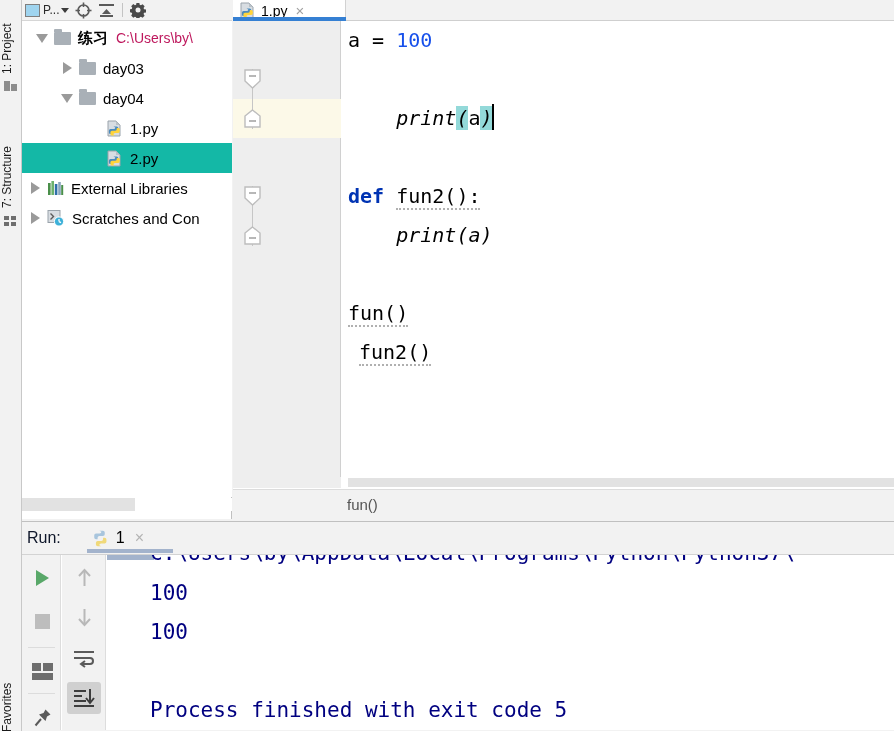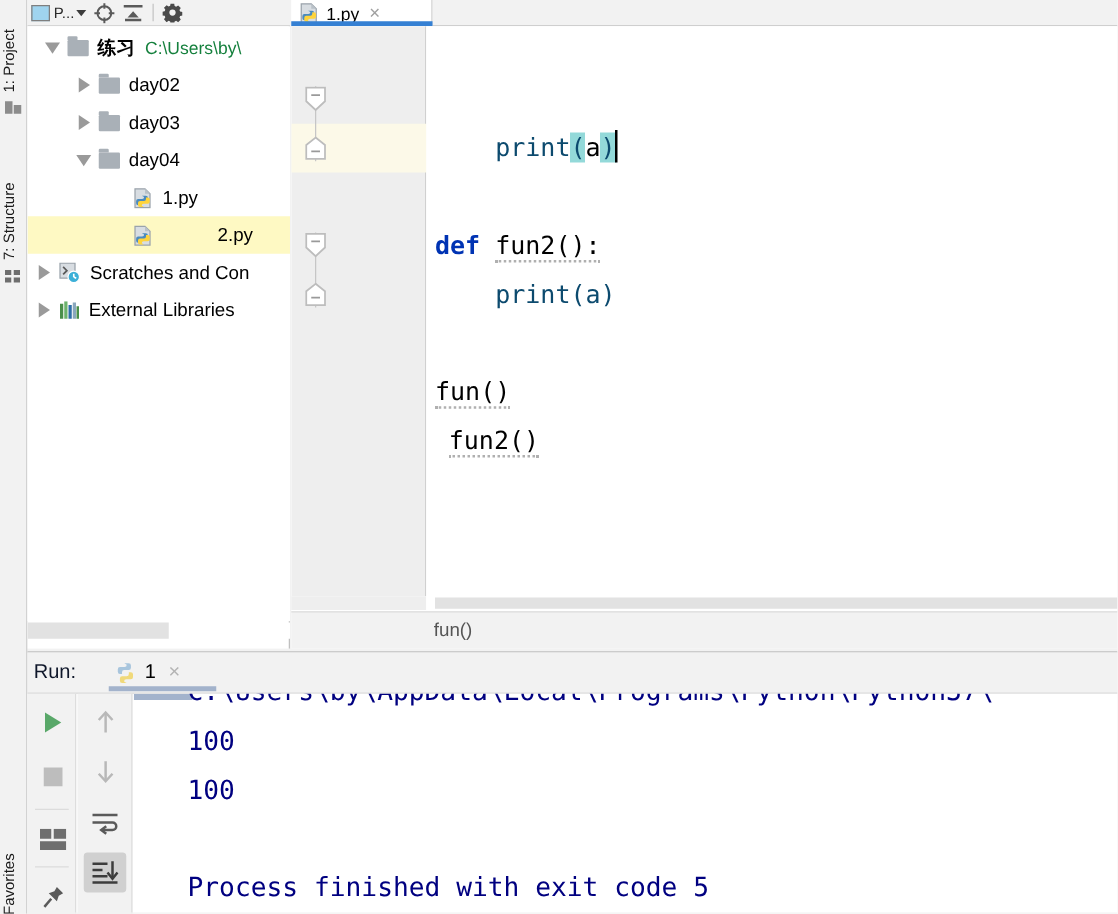--- a/index.html
+++ b/index.html
@@ -50,42 +50,42 @@
   }
 
   .tree {
     position: absolute; left: 0; top: 21px; width: 210px; height: 476px;
     overflow: hidden; background: #fff; padding-top: 2px;
   }
   .trow {
     display: flex; align-items: center; height: 30px;
     white-space: nowrap; font-size: 15px; cursor: default;
   }
-  .trow.sel { background: #fef9c3; gap: 44px; }
+  .trow.sel { background: #14b8a6; }
   .tw { width: 0; height: 0; flex: none; }
   .tw.closed {
     border-top: 6px solid transparent; border-bottom: 6px solid transparent;
     border-left: 9px solid #9a9a9a;
   }
   .tw.open {
     border-left: 6px solid transparent; border-right: 6px solid transparent;
     border-top: 9px solid #9a9a9a;
   }
   .twrap { width: 24px; display: flex; justify-content: center; align-items: center; flex: none; }
   .folder-ic {
     width: 17px; height: 13px; background: #a9b0b7; position: relative; flex: none;
     border-radius: 1px;
   }
   .folder-ic::before {
     content: ""; position: absolute; left: 0; top: -3px; width: 8px; height: 3px;
     background: #a9b0b7; border-radius: 1px 1px 0 0;
   }
   .tlabel { margin-left: 7px; color: #000; }
   .tlabel.bold { font-weight: bold; }
-  .tpath { margin-left: 8px; color: #15803d; font-size: 14px; }
+  .tpath { margin-left: 8px; color: #be185d; font-size: 14px; }
   .py-ic { width: 17px; height: 17px; position: relative; flex: none; }
   .lib-ic { width: 17px; height: 15px; flex: none; }
   .scr-ic { width: 18px; height: 16px; flex: none; position: relative; }
 
   .pscroll-track {
     position: absolute; left: 0; bottom: 8px; width: 210px; height: 13px; background: #fff;
   }
   .pscroll-thumb {
     position: absolute; left: 0; bottom: 8px; height: 13px; width: 113px; background: #e2e2e2;
   }
@@ -142,21 +142,21 @@
     white-space: pre; line-height: 39px; color: #000;
   }
   .hl-line {
     position: absolute; left: 0; right: 0; height: 39px; background: #fcfaef;
   }
   .hl-gutter {
     position: absolute; left: 0; width: 108px; height: 39px; background: #fcf9e8;
   }
   .kw  { color: #0033b3; font-weight: bold; }
   .num { color: #1750eb; }
-  .bi  { color: #0c4a6e; }
+  .bi  { color: #000000; font-style: italic; }
   .brkt { background: #93d9d9; }
   .err { border-bottom: 2px dotted #b0b0b0; }
   .caret {
     display: inline-block; width: 2px; height: 26px; background: #000;
     vertical-align: -5px; margin-left: -1px;
   }
   .fold-marker {
     position: absolute; left: 11px; width: 17px; height: 19px;
   }
   .fold-line {
@@ -301,27 +301,20 @@
       <div class="trow" style="padding-left:8px;text-align:center;">
         <span class="twrap">
             <span class="tw open"></span>
           </span>
         <span class="folder-ic"></span>
         <span class="tlabel bold">练习</span>
         <span class="tpath">C:\Users\by\</span>
       </div>
 
 
-      <div class="trow" style="padding-left:33px;">
-        <span class="twrap">
-            <span class="tw closed"></span>
-          </span>
-        <span class="folder-ic"></span>
-        <span class="tlabel">day02</span>
-      </div>
 
       <div class="trow" style="padding-left:33px;">
         <span class="twrap">
             <span class="tw closed"></span>
           </span>
         <span class="folder-ic"></span>
         <span class="tlabel">day03</span>
       </div>
 
       <div class="trow" style="padding-left:33px;">
@@ -347,53 +340,53 @@
       <div class="trow sel" style="padding-left:84px;">
         <span class="py-ic">
           <svg width="17" height="17" viewBox="0 0 17 17">
             <path d="M2 1 h8 l4 4 v11 H2 Z" fill="#d8dde2" stroke="#9aa3ab" stroke-width="1"></path>
             <path d="M10 1 v4 h4 Z" fill="#b9c1c8"></path>
             <path d="M7.5 6.5 h3.2 a1.6 1.6 0 0 1 1.6 1.6 v1.6 a1.6 1.6 0 0 1 -1.6 1.6 h-3.2 a1.6 1.6 0 0 0 -1.6 1.6 v1.2 h-1.4 a1.6 1.6 0 0 1 -1.6 -1.6 v-1.8 a1.6 1.6 0 0 1 1.6 -1.6 h3.2 a1.6 1.6 0 0 0 1.6 -1.6 z" fill="#4b8bbe"></path>
             <path d="M9.2 15.5 h-3.2 a1.6 1.6 0 0 1 -1.6 -1.6 v-1.6 a1.6 1.6 0 0 1 1.6 -1.6 h3.2 a1.6 1.6 0 0 0 1.6 -1.6 v-1.2 h1.4 a1.6 1.6 0 0 1 1.6 1.6 v1.8 a1.6 1.6 0 0 1 -1.6 1.6 h-3.2 a1.6 1.6 0 0 0 -1.6 1.6 z" fill="#ffd43b"></path>
           </svg>
         </span>
         <span class="tlabel">2.py</span>
+      </div>
+
+      <div class="trow" style="padding-left:1px;">
+        <span class="twrap">
+            <span class="tw closed"></span>
+          </span>
+        <span class="lib-ic">
+          <svg width="17" height="15" viewBox="0 0 17 15">
+            <rect x="1" y="2" width="2.6" height="12" fill="#4a8f4a"></rect>
+            <rect x="4.4" y="0" width="2.6" height="14" fill="#6cb26c"></rect>
+            <rect x="7.8" y="3" width="2.6" height="11" fill="#2f6fa8"></rect>
+            <rect x="11.2" y="1" width="2.6" height="13" fill="#8aa7bd"></rect>
+            <rect x="14.2" y="4" width="2" height="10" fill="#4a8f4a"></rect>
+          </svg>
+        </span>
+        <span class="tlabel">External Libraries</span>
       </div>
 
       <div class="trow" style="padding-left:1px;">
         <span class="twrap">
             <span class="tw closed"></span>
           </span>
         <span class="scr-ic">
           <svg width="18" height="17" viewBox="0 0 18 17">
             <rect x="1" y="0.5" width="12" height="12" fill="#d8dde2" stroke="#9aa3ab" stroke-width="1"></rect>
             <path d="M3.5 3.5 L6.5 6.5 L3.5 9.5" fill="none" stroke="#5a5a5a" stroke-width="1.4"></path>
             <circle cx="12" cy="11.5" r="4.6" fill="#3cb0d8" stroke="#ffffff" stroke-width="1"></circle>
             <line x1="12" y1="9" x2="12" y2="11.6" stroke="#fff" stroke-width="1.3"></line>
             <line x1="12" y1="11.6" x2="14" y2="12.6" stroke="#fff" stroke-width="1.3"></line>
           </svg>
         </span>
         <span class="tlabel">Scratches and Con</span>
       </div>
-
-      <div class="trow" style="padding-left:1px;">
-        <span class="twrap">
-            <span class="tw closed"></span>
-          </span>
-        <span class="lib-ic">
-          <svg width="17" height="15" viewBox="0 0 17 15">
-            <rect x="1" y="2" width="2.6" height="12" fill="#4a8f4a"></rect>
-            <rect x="4.4" y="0" width="2.6" height="14" fill="#6cb26c"></rect>
-            <rect x="7.8" y="3" width="2.6" height="11" fill="#2f6fa8"></rect>
-            <rect x="11.2" y="1" width="2.6" height="13" fill="#8aa7bd"></rect>
-            <rect x="14.2" y="4" width="2" height="10" fill="#4a8f4a"></rect>
-          </svg>
-        </span>
-        <span class="tlabel">External Libraries</span>
-      </div>
     </div>
 
     <div class="pscroll-track"></div>
     <div class="pscroll-thumb"></div>
   </div>
   <div class="panel-bottom-strip"></div>
 
   <div class="editor-area">
 
     <div class="tabbar">
@@ -455,20 +448,21 @@
       </div>
       <div class="fold-marker" style="top:205px;">
         <svg width="17" height="19" viewBox="0 0 17 19">
           <path d="M8.5 1 L16 7 V18 H1 V7 Z" fill="#ffffff" stroke="#bdbdbd" stroke-width="1.4"></path>
           <line x1="5" y1="12" x2="12" y2="12" stroke="#9a9a9a" stroke-width="1.4"></line>
         </svg>
       </div>
 
       <div class="codecol">
 
+        <div class="cline" style="top:0px; left:7px;"><span>a = </span><span class="num">100</span></div>
 
 
         <div class="cline" style="top:78px; left:7px;"><span>    </span><span class="bi">print</span><span class="brkt bi">(</span><span>a</span><span class="brkt bi">)</span><span class="caret"></span></div>
 
         <div class="cline" style="top:117px; left:7px;"></div>
 
         <div class="cline" style="top:156px; left:7px;"><span class="kw">def</span><span> </span><span class="err">fun2():</span></div>
 
         <div class="cline" style="top:195px; left:7px;"><span>    </span><span class="bi">print</span><span class="bi">(a)</span></div>
 

